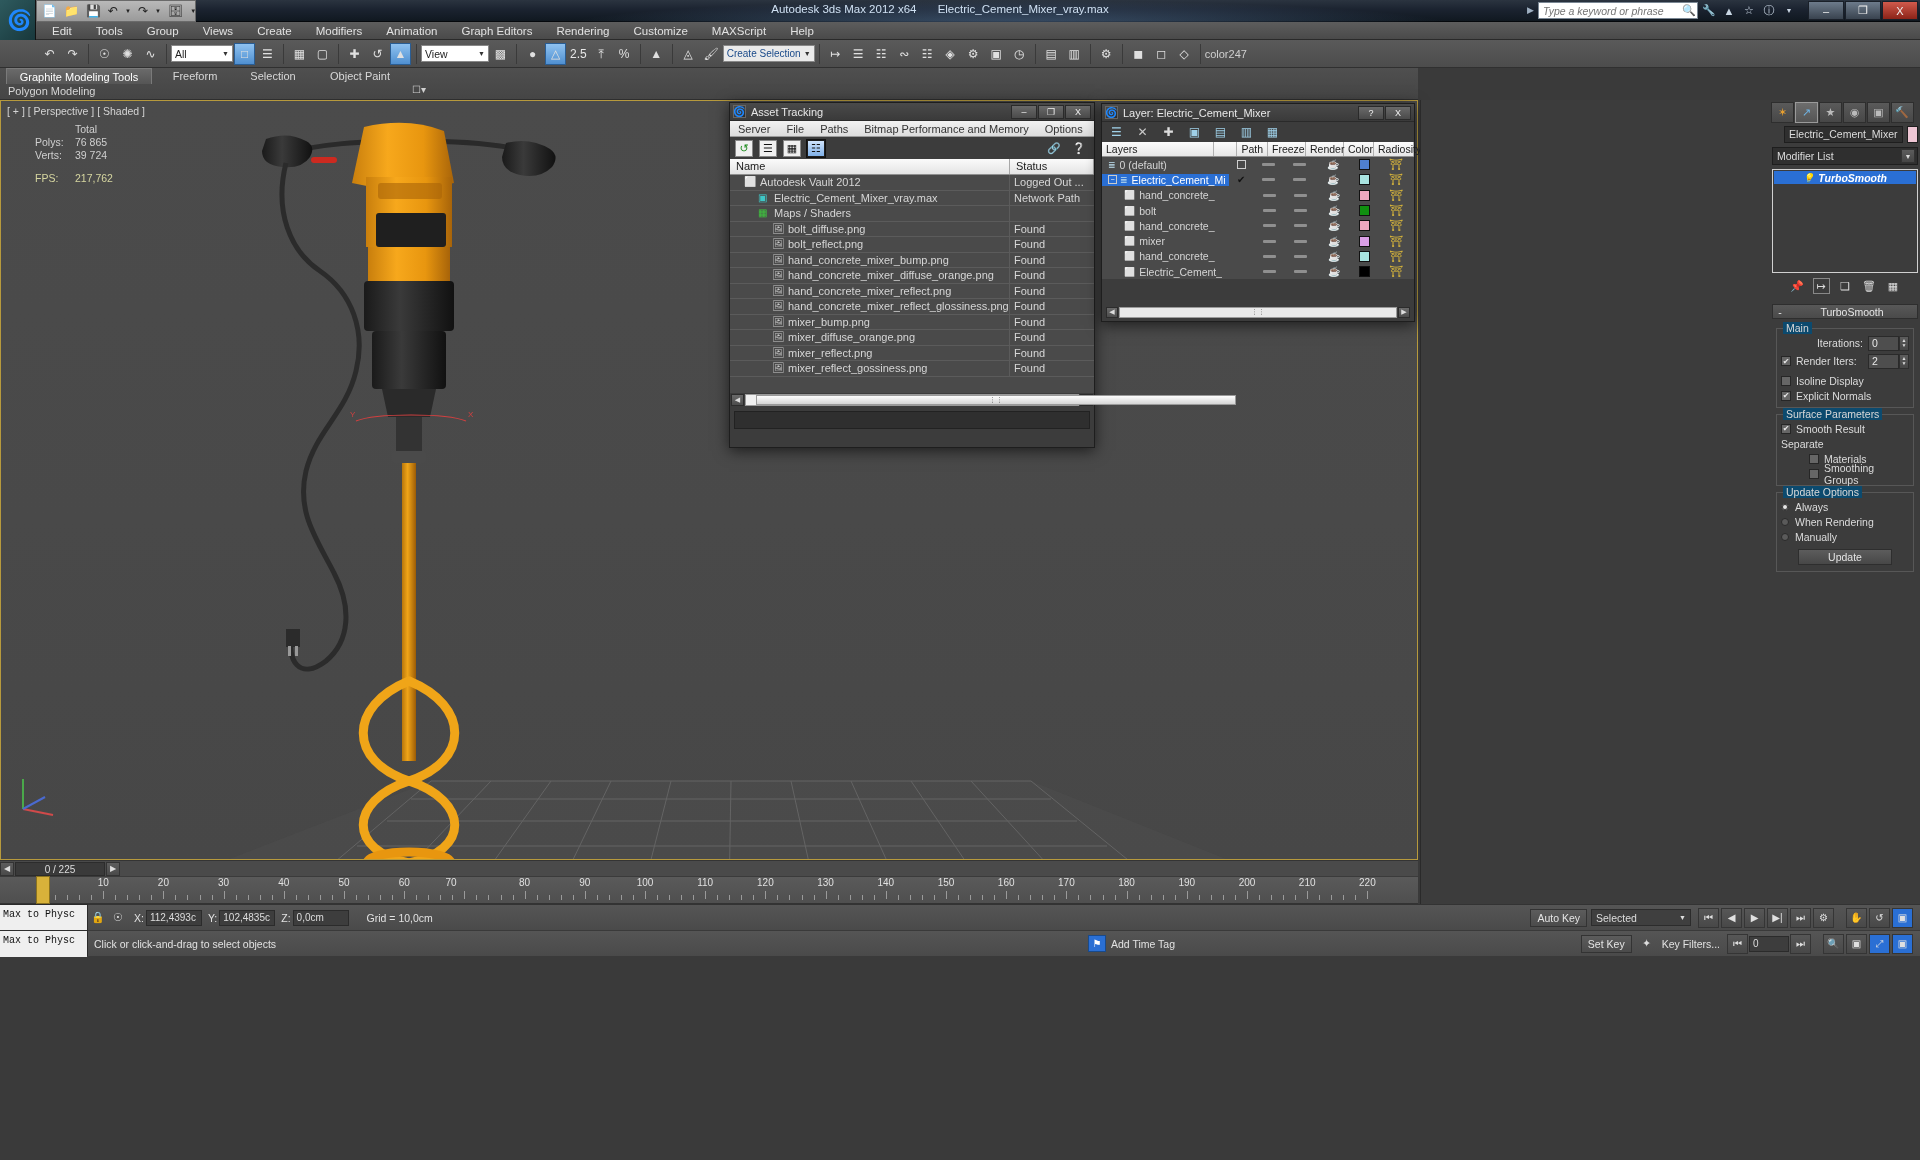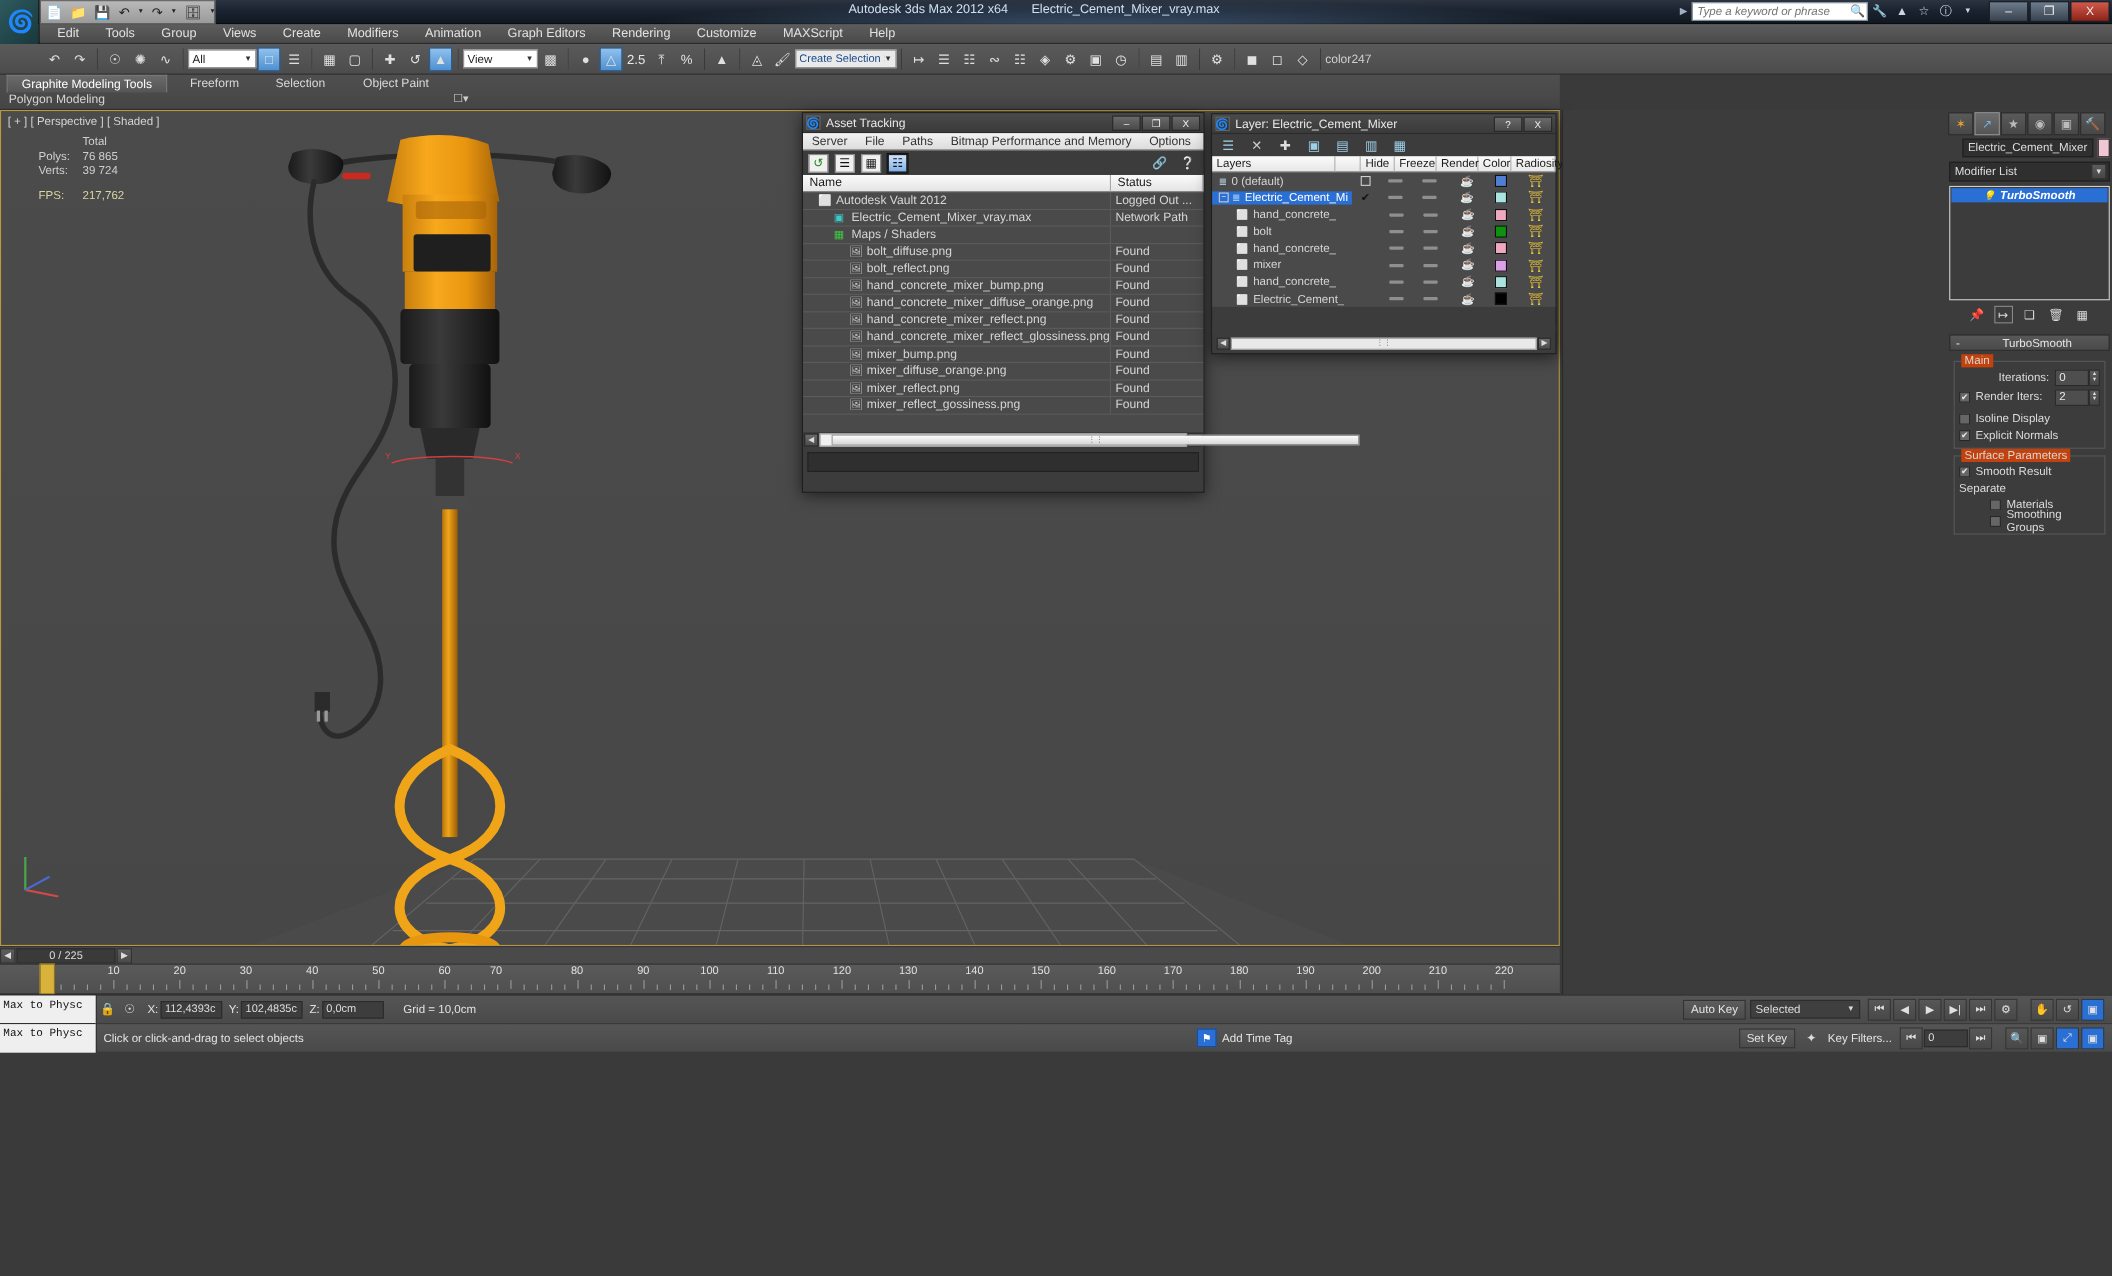--- a/index.html
+++ b/index.html
@@ -214,21 +214,21 @@
   .cp-stackicons{display:flex;align-items:center;justify-content:center;gap:7px;height:20px;margin-top:3px;}
   .cp-si{width:17px;height:16px;display:flex;align-items:center;justify-content:center;font-size:11px;color:#ddd;}
   .cp-si.box{border:1px solid #888;}
   .cp-rollout{margin:8px 3px 0 3px;}
   .ro-head{height:15px;background:linear-gradient(180deg,#585858,#4a4a4a);border:1px solid #2e2e2e;
     display:flex;align-items:center;font-size:10.5px;color:#e6e6e6;}
   .ro-head .mi{width:14px;text-align:center;}
   .ro-head .tt{flex:1;text-align:center;}
   .ro-body{background:#3c3c3c;padding:3px 2px 4px 2px;}
   .grp{border:1px solid #575757;margin:6px 2px 2px 2px;padding:6px 4px 4px 4px;position:relative;}
-  .grp>.gl{position:absolute;left:6px;top:-7px;background:#c2410c;padding:0 3px;font-size:10.5px;color:#d8d8d8;}
+  .grp>.gl{position:absolute;left:6px;top:-7px;background:#0c4a6e;padding:0 3px;font-size:10.5px;color:#d8d8d8;}
   .prow{display:flex;align-items:center;height:16px;margin-bottom:2px;font-size:10.5px;color:#dcdcdc;}
   .prow .lab{flex:1;text-align:right;padding-right:5px;}
   .spin{display:flex;align-items:center;}
   .spin .fld{width:31px;height:15px;background:#4e4e4e;border:1px solid #2a2a2a;
     color:#e8e8e8;font-size:10.5px;padding:0 3px;}
   .spin .ud{width:10px;height:15px;background:linear-gradient(180deg,#5c5c5c,#464646);
     border:1px solid #2e2e2e;display:flex;flex-direction:column;align-items:center;
     justify-content:center;font-size:5px;line-height:5px;color:#ddd;}
   .cb{width:10px;height:10px;border:1px solid #262626;background:#666;margin-right:5px;
     display:flex;align-items:center;justify-content:center;font-size:8px;color:#f0f0f0;flex:none;}
@@ -851,21 +851,21 @@
       <div class="li" style="color:#ccc">✕</div>
       <div class="li" style="color:#ddd">✚</div>
       <div class="li" style="color:#9fd0e8">▣</div>
       <div class="li" style="color:#9fd0e8">▤</div>
       <div class="li" style="color:#9fd0e8">▥</div>
       <div class="li" style="color:#9fd0e8">▦</div>
     </div>
     <div class="lyr-hdr">
       <div class="c" style="width:140px">Layers</div>
       <div class="c" style="width:28px"></div>
-      <div class="c" style="width:32px">Hide</div>
+      <div class="c" style="width:32px">Path</div>
       <div class="c" style="width:38px">Freeze</div>
       <div class="c" style="width:38px">Render</div>
       <div class="c" style="width:30px">Color</div>
       <div class="c" style="width:40px">Radiosity</div>
     </div>
     <div class="lyr-rows" id="layer-rows">
         <div class="lyr-row">
           <div class="nm" style="padding-left: 6px;">
             <span style="margin-right: 4px; font-size: 9px; flex: 0 0 auto; color: rgb(191, 224, 240);">≣</span>
             <span style="overflow: hidden; white-space: nowrap;">0 (default)</span>
@@ -1139,18 +1139,34 @@
             <div class="cbrow" style="padding-left:28px">
               <div class="cb" id="cb-materials" style="color: rgb(232, 232, 232);"></div>
               <span>Materials</span>
             </div>
             <div class="cbrow" style="padding-left:28px">
               <div class="cb" id="cb-smgroups" style="color: rgb(232, 232, 232);"></div>
               <span>Smoothing Groups</span>
             </div>
           </div>
 
+          <div class="grp">
+            <span class="gl">Update Options</span>
+            <div class="cbrow">
+              <div class="rb on"></div>
+              <span>Always</span>
+            </div>
+            <div class="cbrow">
+              <div class="rb"></div>
+              <span>When Rendering</span>
+            </div>
+            <div class="cbrow">
+              <div class="rb"></div>
+              <span>Manually</span>
+            </div>
+            <div class="btnbig">Update</div>
+          </div>
         </div>
       </div>
     </div>
   </div>
 
 </div>
 
 </body></html>

